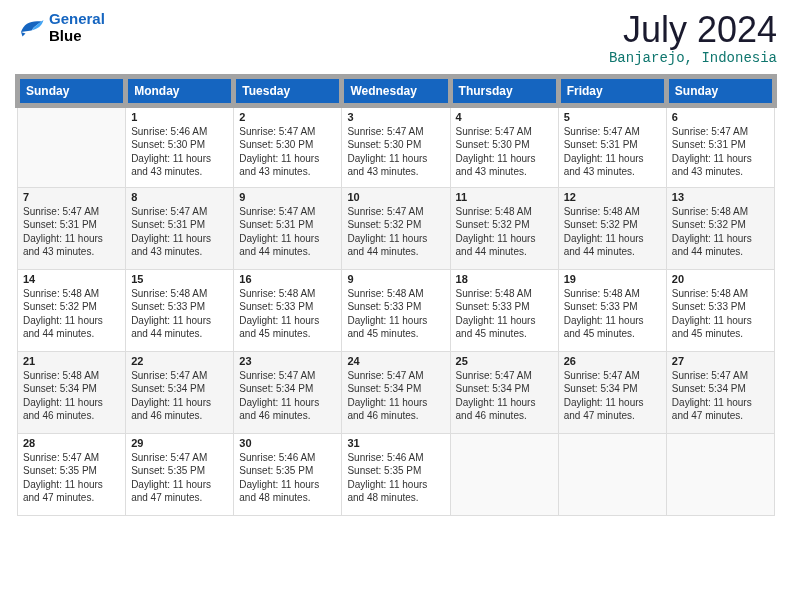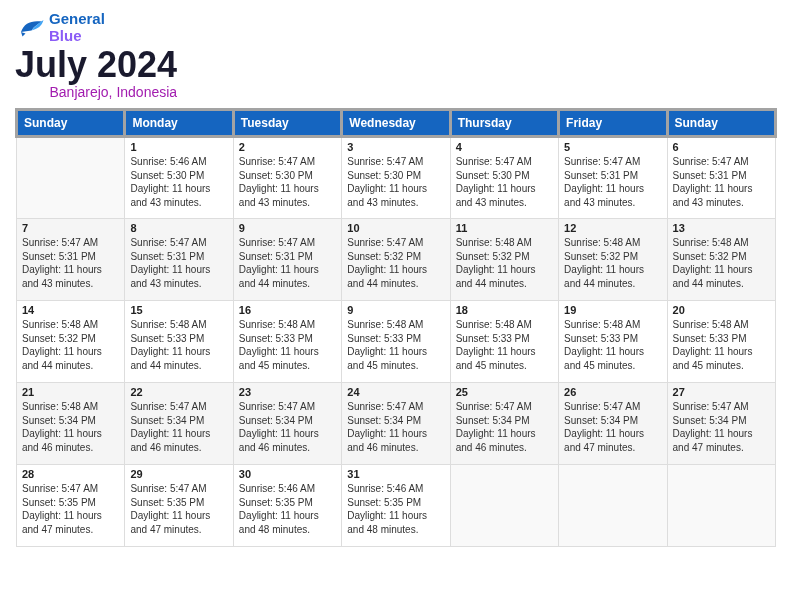--- a/index.html
+++ b/index.html
@@ -13,57 +13,57 @@
     .page {
       width: 792px;
       height: 612px;
       padding: 10px 15px;
     }
     .header {
       display: flex;
       justify-content: space-between;
       align-items: flex-start;
       margin-bottom: 8px;
-      flex-direction: column;
     }
     .logo {
       display: flex;
       align-items: center;
       gap: 4px;
     }
     .logo-bird {
       width: 30px;
       height: 25px;
     }
     .title-block {
       text-align: right;
     }
     .month-title {
       font-size: 36px;
-      font-weight: bold;
+      font-weight: normal;
       color: #1a1a2e;
       line-height: 1.1;
     }
     .location {
       font-size: 14px;
-      color: #a21caf;
+      color: #0f766e;
+      font-family: Liberation Mono, monospace;
     }
     .calendar {
       width: 100%;
       border-collapse: collapse;
       border: 1px solid #ccc;
     }
     .calendar th {
       background-color: #1565C0;
       color: white;
       font-size: 12px;
       font-weight: bold;
       padding: 5px 6px;
       text-align: left;
-      border: 3px solid #a3a3a3;
+      border: 5px solid #a3a3a3;
     }
     .calendar td {
       vertical-align: top;
       border: 1px solid #ddd;
       padding: 3px 5px;
       width: calc(100% / 7);
       font-size: 9.5px;
       color: #222;
       background: #fff;
       height: 82px;
@@ -106,21 +106,21 @@
     <div class="logo">
       <svg class="logo-bird" viewBox="0 0 40 32">
         <path d="M8 22 C12 10, 22 6, 36 8 C30 12, 26 14, 22 20 Z" fill="#1565C0"></path>
         <path d="M22 20 C26 14, 32 10, 38 6 C36 14, 30 18, 22 20 Z" fill="#42A5F5"></path>
         <path d="M8 22 L14 24 L10 28 Z" fill="#1565C0"></path>
       </svg>
       <div>
         <div style="font-size:15px;font-weight:bold;color:#1a1a2e;line-height:1.15;">
           <span style="color:#1565C0;">General</span>
         </div>
-        <div style="font-size:15px;font-weight:bold;color:#8b5cf6;line-height:1.15;">
+        <div style="font-size:15px;font-weight:bold;color:#000000;line-height:1.15;">
           <span>Blue</span>
         </div>
       </div>
     </div>
     <div class="title-block">
       <div class="month-title">July 2024</div>
       <div class="location">Banjarejo, Indonesia</div>
     </div>
   </div>
 

